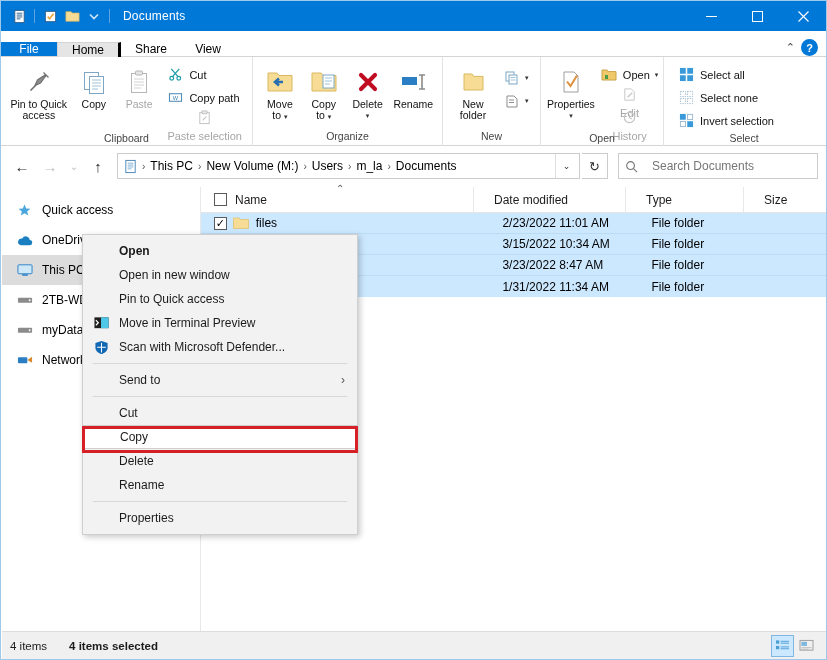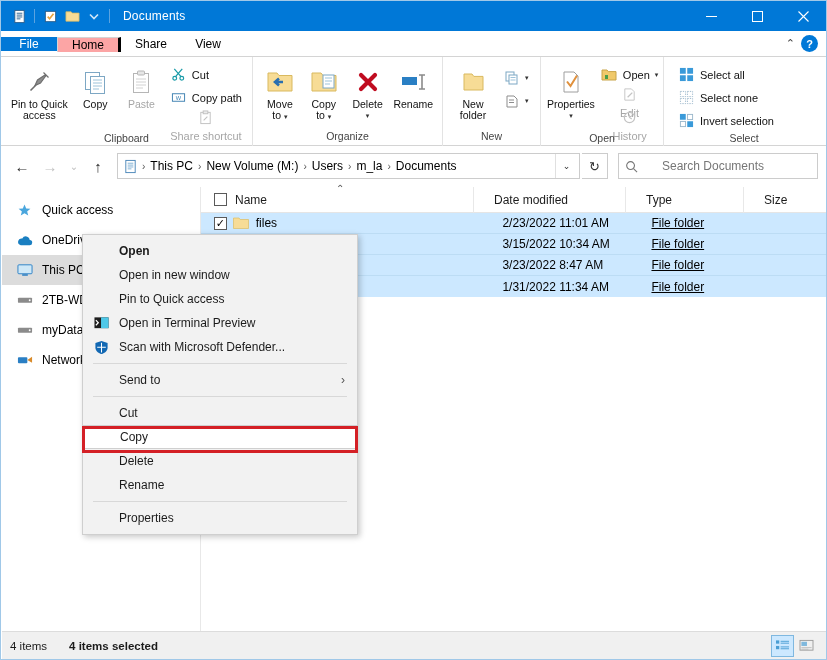--- a/index.html
+++ b/index.html
@@ -40,35 +40,35 @@
     width: 46px; height: 30px;
     display: flex; align-items: center; justify-content: center;
     color: #ffffff;
   }
 
   
   .tabstrip {
     position: absolute; top: 30px; left: 0;
     width: 825px; height: 26px;
     background: #ffffff;
-    display: flex; align-items: center;
+    display: flex; align-items: flex-end;
     border-bottom: 1px solid #d4d4d4;
   }
   .tab {
     display: flex; align-items: center; justify-content: center;
     font-size: 12px; color: #000000;
     padding: 0 14px; min-width: 54px;
     position: relative;
   }
   .tab.file {
     background: #0078d7; color: #ffffff;
     width: 56px; padding: 0;
   }
   .tab.active {
-    background: #fca5a5;
+    background: #e5e5e5;
     border-left: 1px solid #d4d4d4;
     border-right: 3px solid #000000;
     border-top: 1px solid #d4d4d4;
     margin-bottom: -1px;
     z-index: 2;
   }
   .tabstrip-right {
     margin-left: auto; display: flex; align-items: center;
     gap: 6px; padding-right: 8px;
   }
@@ -152,21 +152,21 @@
   }
   .refresh-btn {
     width: 26px; height: 26px; border: 1px solid #cccccc;
     border-left: none; background: #fff;
     display: flex; align-items: center; justify-content: center;
     font-size: 13px; color: #333;
   }
   .searchbox {
     width: 200px; height: 26px; margin-left: 8px;
     border: 1px solid #cccccc; background: #ffffff;
-    display: flex; align-items: center; padding: 0 6px; gap: 24px;
+    display: flex; align-items: center; padding: 0 6px; gap: 14px;
   }
   .search-ph { font-size: 12px; color: #767676; }
 
   
   .colhead {
     position: absolute; top: 186px; left: 200px;
     width: 625px; height: 26px;
     background: #ffffff;
     border-bottom: 1px solid #e5e5e5;
     display: flex; align-items: center;
@@ -216,21 +216,21 @@
     border-bottom: 1px solid #bcdcf4;
   }
   .frow .cb {
     width: 13px; height: 13px; border: 1px solid #5a5a5a;
     background: #ffffff; margin-left: 13px; margin-right: 6px;
     display: flex; align-items: center; justify-content: center;
     font-size: 11px; color: #000; line-height: 1;
   }
   .frow .fname { display: flex; align-items: center; gap: 7px; width: 275px; }
   .frow .fdate { width: 152px; }
-  .frow .ftype { width: 118px; text-decoration: underline; }
+  .frow .ftype { width: 118px; }
   .frow .fsize { width: 60px; }
   .folder-ico { width: 16px; height: 14px; }
 
   
   .ctxmenu {
     position: absolute; left: 81px; top: 233px;
     width: 276px;
     background: #f2f2f2;
     border: 1px solid #cfcfcf;
     box-shadow: 2px 2px 6px rgba(0,0,0,.22);
@@ -422,21 +422,21 @@
             <span>Copy path</span>
           </div>
           <div class="small-btn dim">
             <span class="ico">
               <svg width="15" height="15" viewBox="0 0 16 16">
                 <rect x="3" y="2.5" width="10" height="12" fill="#fff" stroke="#c0c0c0"></rect>
                 <rect x="5.5" y="1" width="5" height="3" fill="#ececec" stroke="#c0c0c0"></rect>
                 <path d="M6 11 L10 7" stroke="#c0c0c0" stroke-width="1.2"></path>
               </svg>
             </span>
-            <span>Share shortcut</span>
+            <span>Paste selection</span>
           </div>
         </div>
       </div>
       <div class="rgroup-label">Clipboard</div>
     </div>
 
     <div class="rgroup" style="width:190px">
       <div class="rgroup-body">
         <div class="big-btn" style="width:46px">
           <span class="ico">
@@ -786,21 +786,21 @@
       <span class="mi-label">Pin to Quick access</span>
     </div>
     <div class="mi">
       <span class="mi-ico">
         <svg width="15" height="14" viewBox="0 0 16 14">
           <rect x="0.5" y="1" width="15" height="11.5" fill="#1e1e1e"></rect>
           <rect x="7.5" y="1" width="8" height="11.5" fill="#4ec8e8"></rect>
           <path d="M2 4 L4.6 6.7 L2 9.4" fill="none" stroke="#fff" stroke-width="1.3"></path>
         </svg>
       </span>
-      <span class="mi-label">Open in Terminal Preview</span>
+      <span class="mi-label">Move in Terminal Preview</span>
     </div>
     <div class="mi">
       <span class="mi-ico">
         <svg width="15" height="15" viewBox="0 0 16 16">
           <path d="M8 1 L14.5 3.3 V8 C14.5 11.6 11.6 14 8 15 C4.4 14 1.5 11.6 1.5 8 V3.3 Z" fill="#1268b3"></path>
           <path d="M8 3 V13.2 M3.4 7.8 H12.6" stroke="#fff" stroke-width="1.1"></path>
         </svg>
       </span>
       <span class="mi-label">Scan with Microsoft Defender...</span>
     </div>

